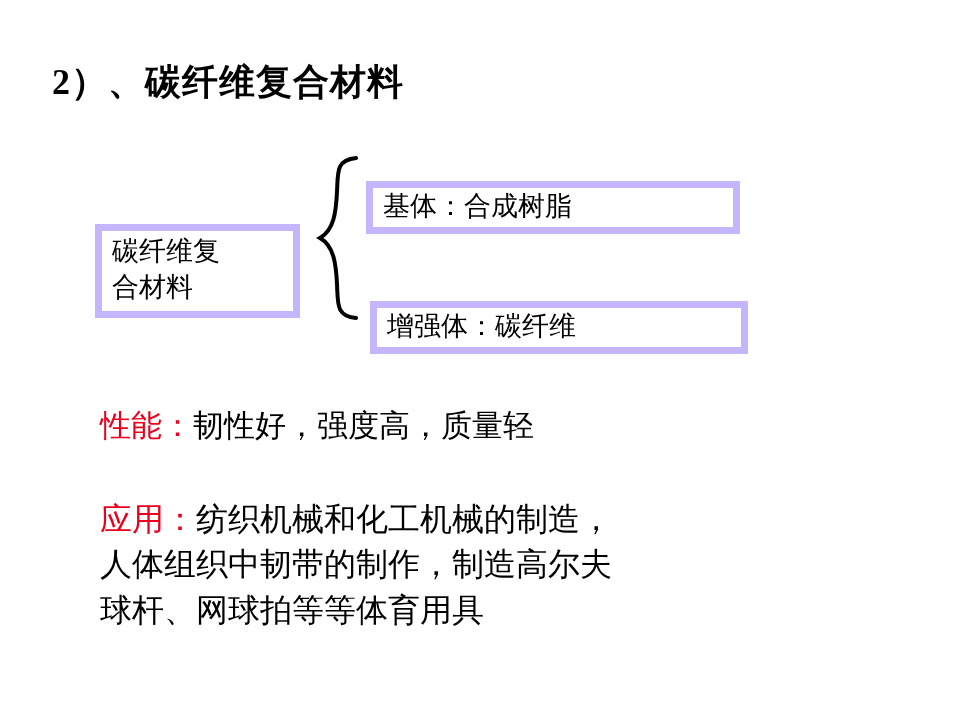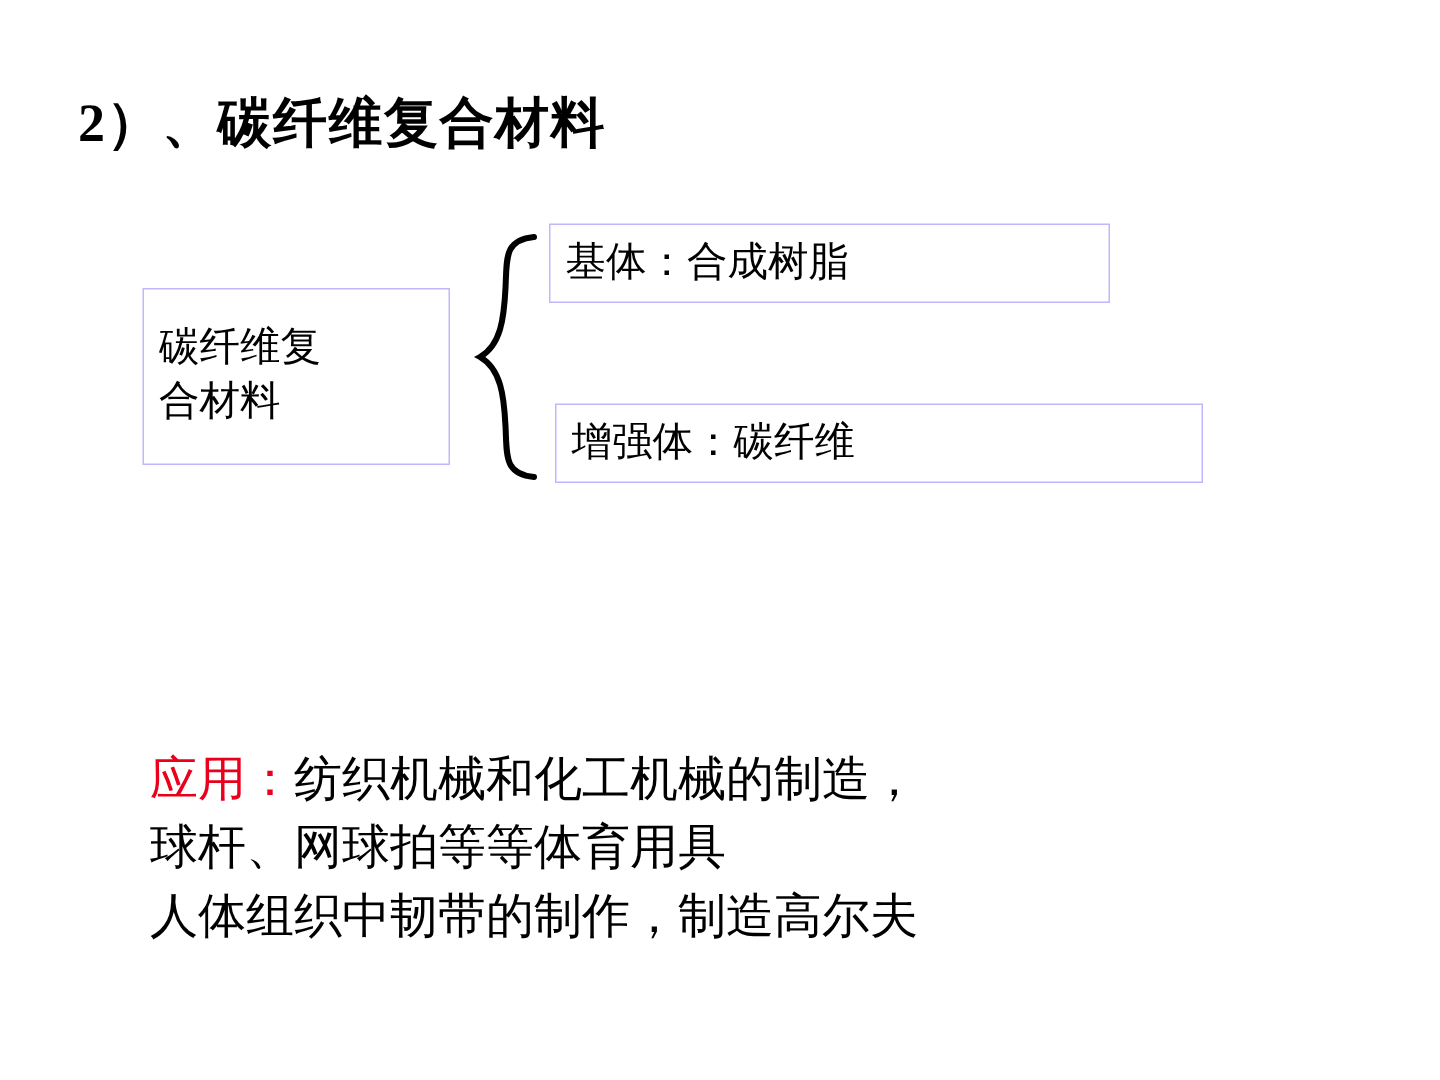--- a/index.html
+++ b/index.html
@@ -37,48 +37,49 @@
   
   .diagram {
     position: absolute;
     left: 0;
     top: 140px;
     width: 960px;
     height: 200px;
   }
   .box {
     position: absolute;
-    border: 1px solid #c4b5fd;
+    border: 7px solid #c4b5fd;
     background: #ffffff;
     font-size: 27px;
     line-height: 1.32;
     padding: 6px 0 8px 10px;
     box-sizing: border-box;
     white-space: pre-line;
+    margin-top: 32px;
   }
   .box-left {
     left: 95px;
     top: 52px;
     width: 205px;
-    height: 118px;
+    height: 94px;
     display: flex;
     align-items: center;
   }
   .box-top {
     left: 366px;
     top: 9px;
     width: 374px;
     height: 53px;
     display: flex;
     align-items: center;
   }
   .box-bottom {
     left: 370px;
     top: 129px;
-    width: 432px;
+    width: 378px;
     height: 53px;
     display: flex;
     align-items: center;
   }
   .brace {
     position: absolute;
     left: 316px;
     top: 14px;
     width: 44px;
     height: 168px;
@@ -129,20 +130,23 @@
     <div class="box box-top">
       <span>基体：合成树脂</span>
     </div>
 
     <div class="box box-bottom">
       <span>增强体：碳纤维</span>
     </div>
 
   </div>
 
+  <div class="perf">
+    <span class="redlabel">性能：</span><span>韧性好，强度高，质量轻</span>
+  </div>
 
   <div class="app">
     <div><span class="redlabel">应用：</span><span>纺织机械和化工机械的制造，</span></div>
+    <div>人体组织中韧带的制作，制造高尔夫</div>
     <div>球杆、网球拍等等体育用具</div>
-    <div>人体组织中韧带的制作，制造高尔夫</div>
   </div>
 
 </div>
 
 </body></html>

